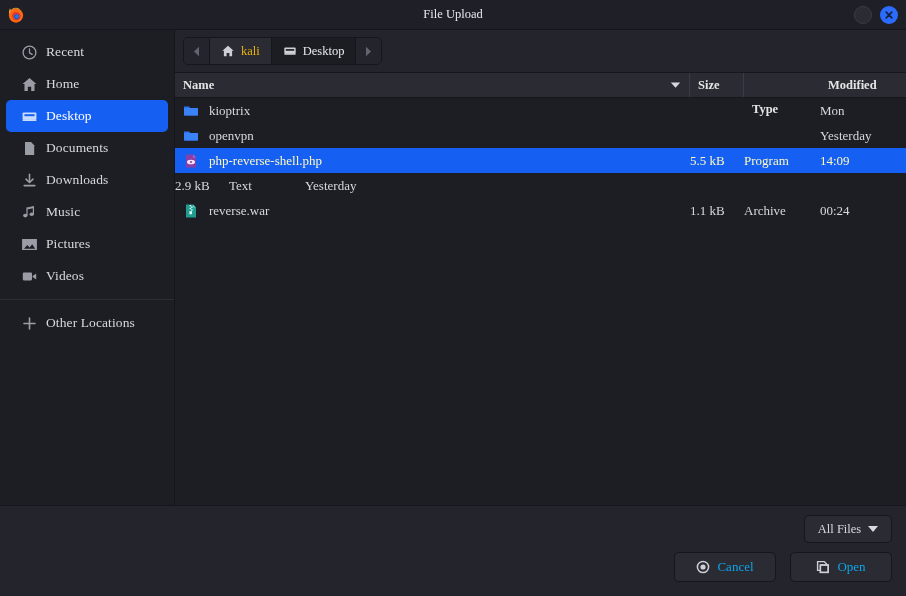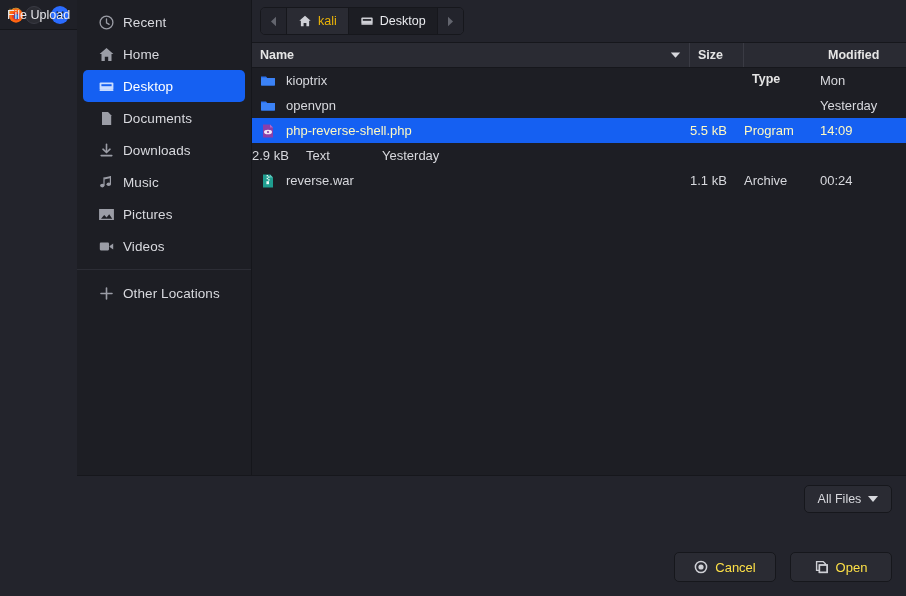--- a/index.html
+++ b/index.html
@@ -11,23 +11,24 @@
     background: #1d1e24;
     font-family: "Liberation Sans", sans-serif;
     color: #d6d6da;
     -webkit-font-smoothing: antialiased;
   }
 
   .window {
     width: 906px;
     height: 596px;
     display: flex;
-    flex-direction: row;
+    flex-direction: column;
     background: #23242c;
     position: relative;
+    font-family: Liberation Serif, serif;
   }
 
   
   .titlebar {
     height: 30px;
     flex: 0 0 30px;
     background: #1f2027;
     display: flex;
     align-items: center;
     position: relative;
@@ -275,21 +276,21 @@
     height: 30px;
     width: 102px;
     background: #2a2b33;
     border: 1px solid #16171c;
     border-radius: 5px;
     display: flex;
     align-items: center;
     justify-content: center;
     gap: 7px;
     font-size: 13px;
-    color: #fde047;
+    color: #0ea5e9;
   }
   .btn .b-icon { display: flex; align-items: center; color: #cfd0d6; }
 
   .caret-down {
     width: 0; height: 0;
     border-left: 5px solid transparent;
     border-right: 5px solid transparent;
     border-top: 6px solid currentColor;
   }
 </style>

